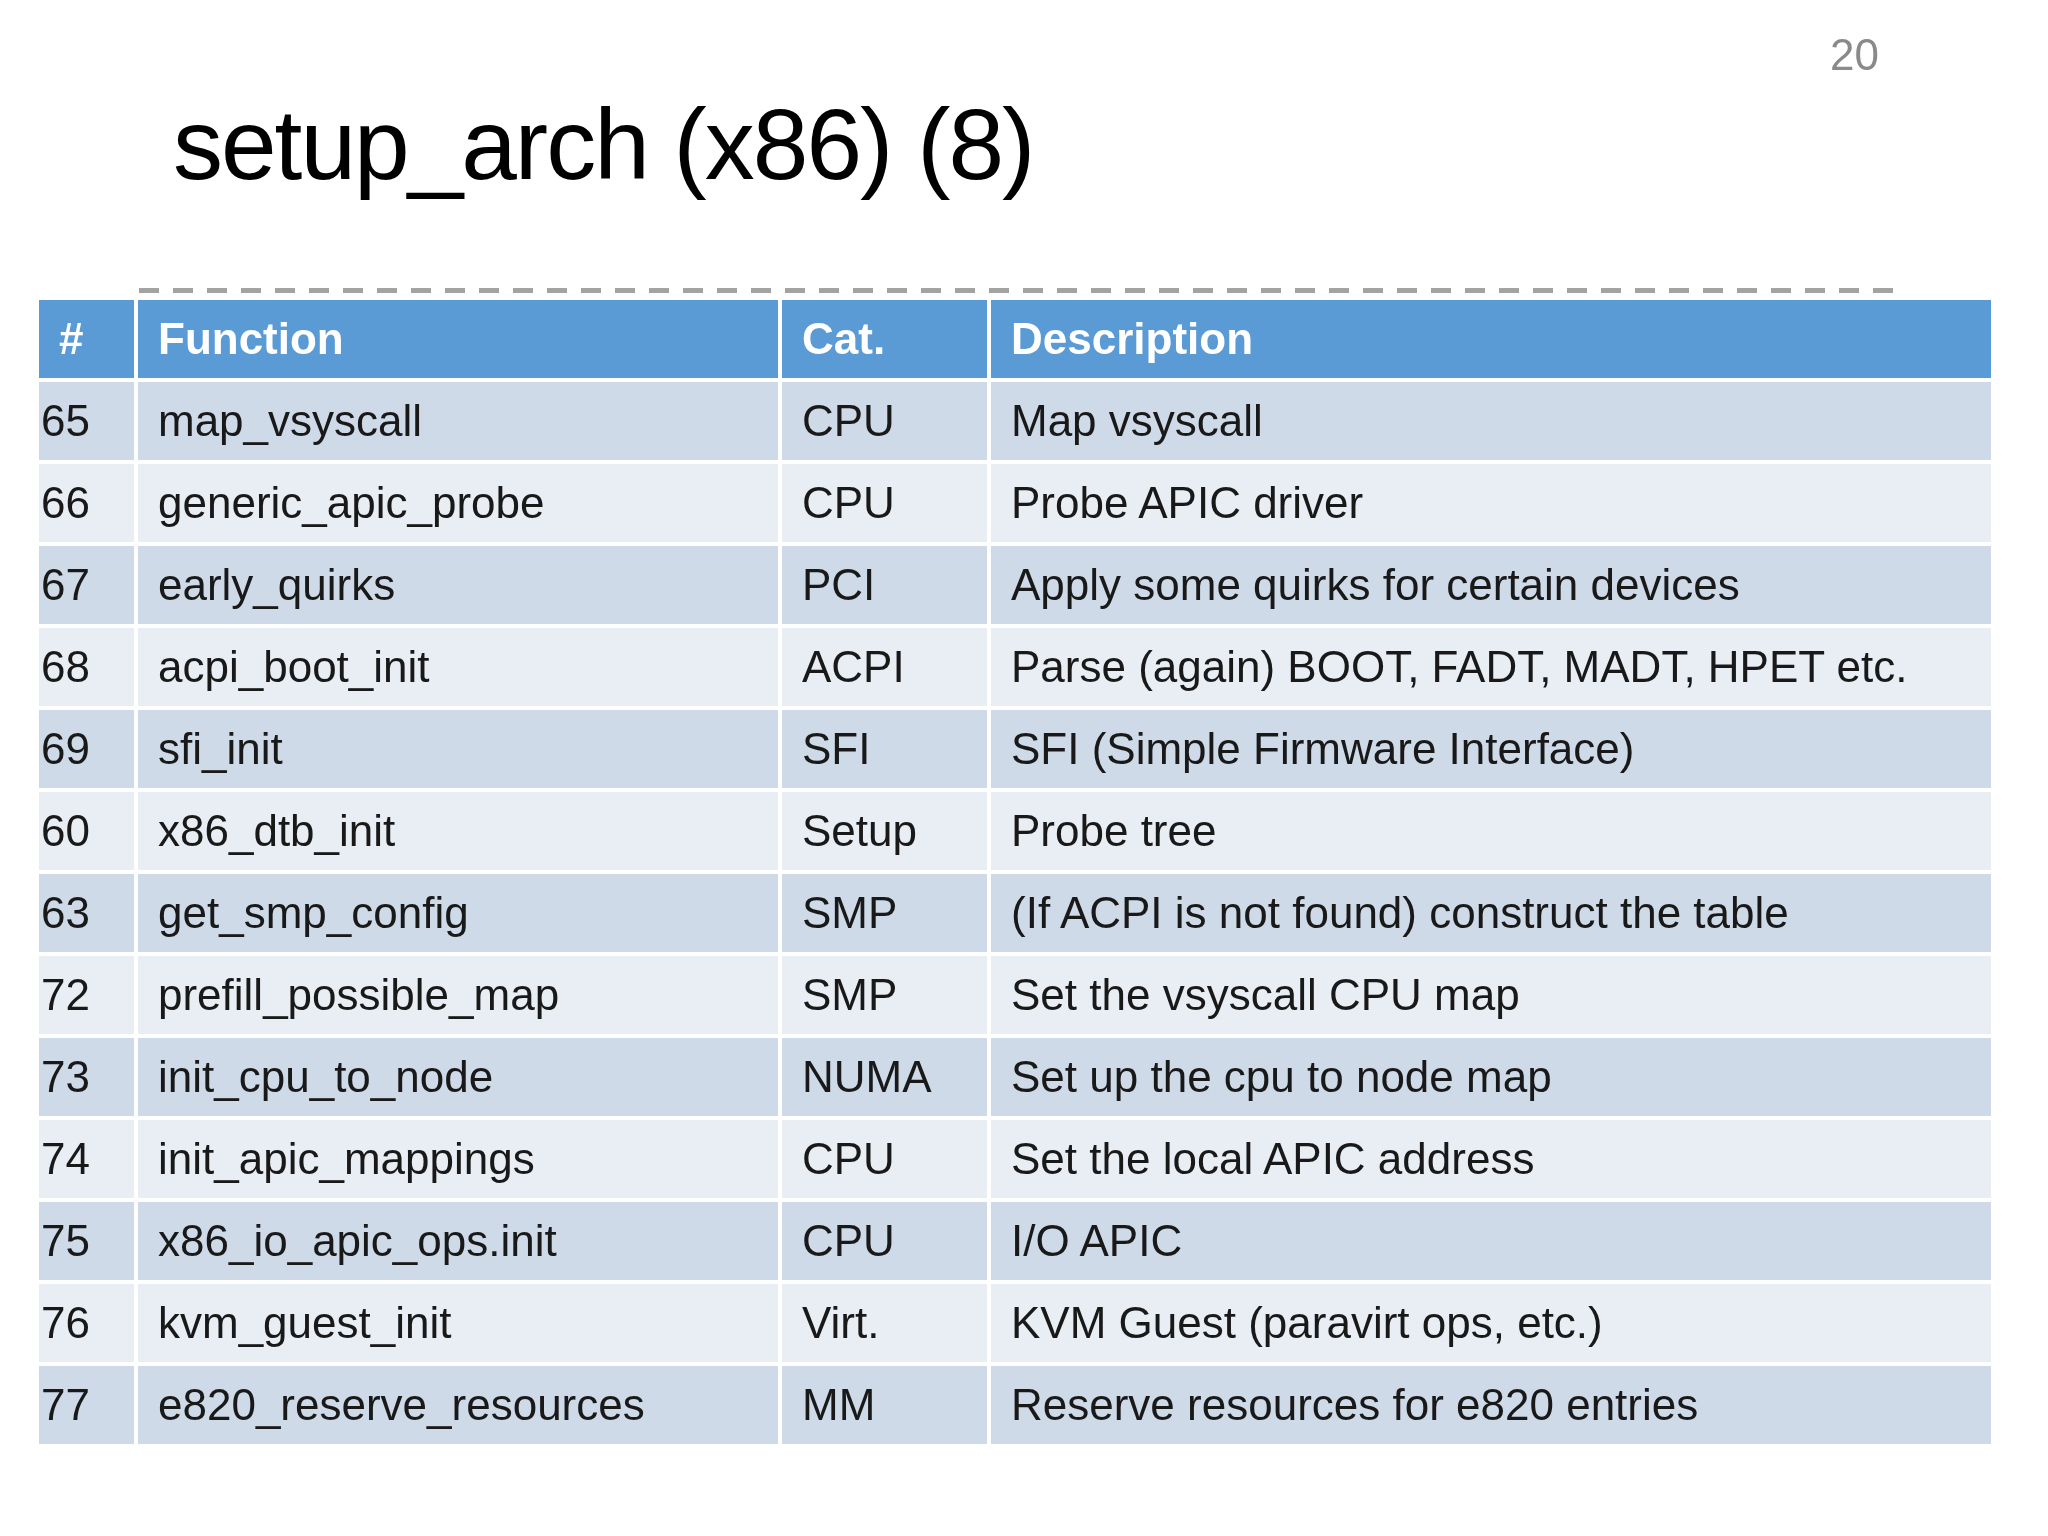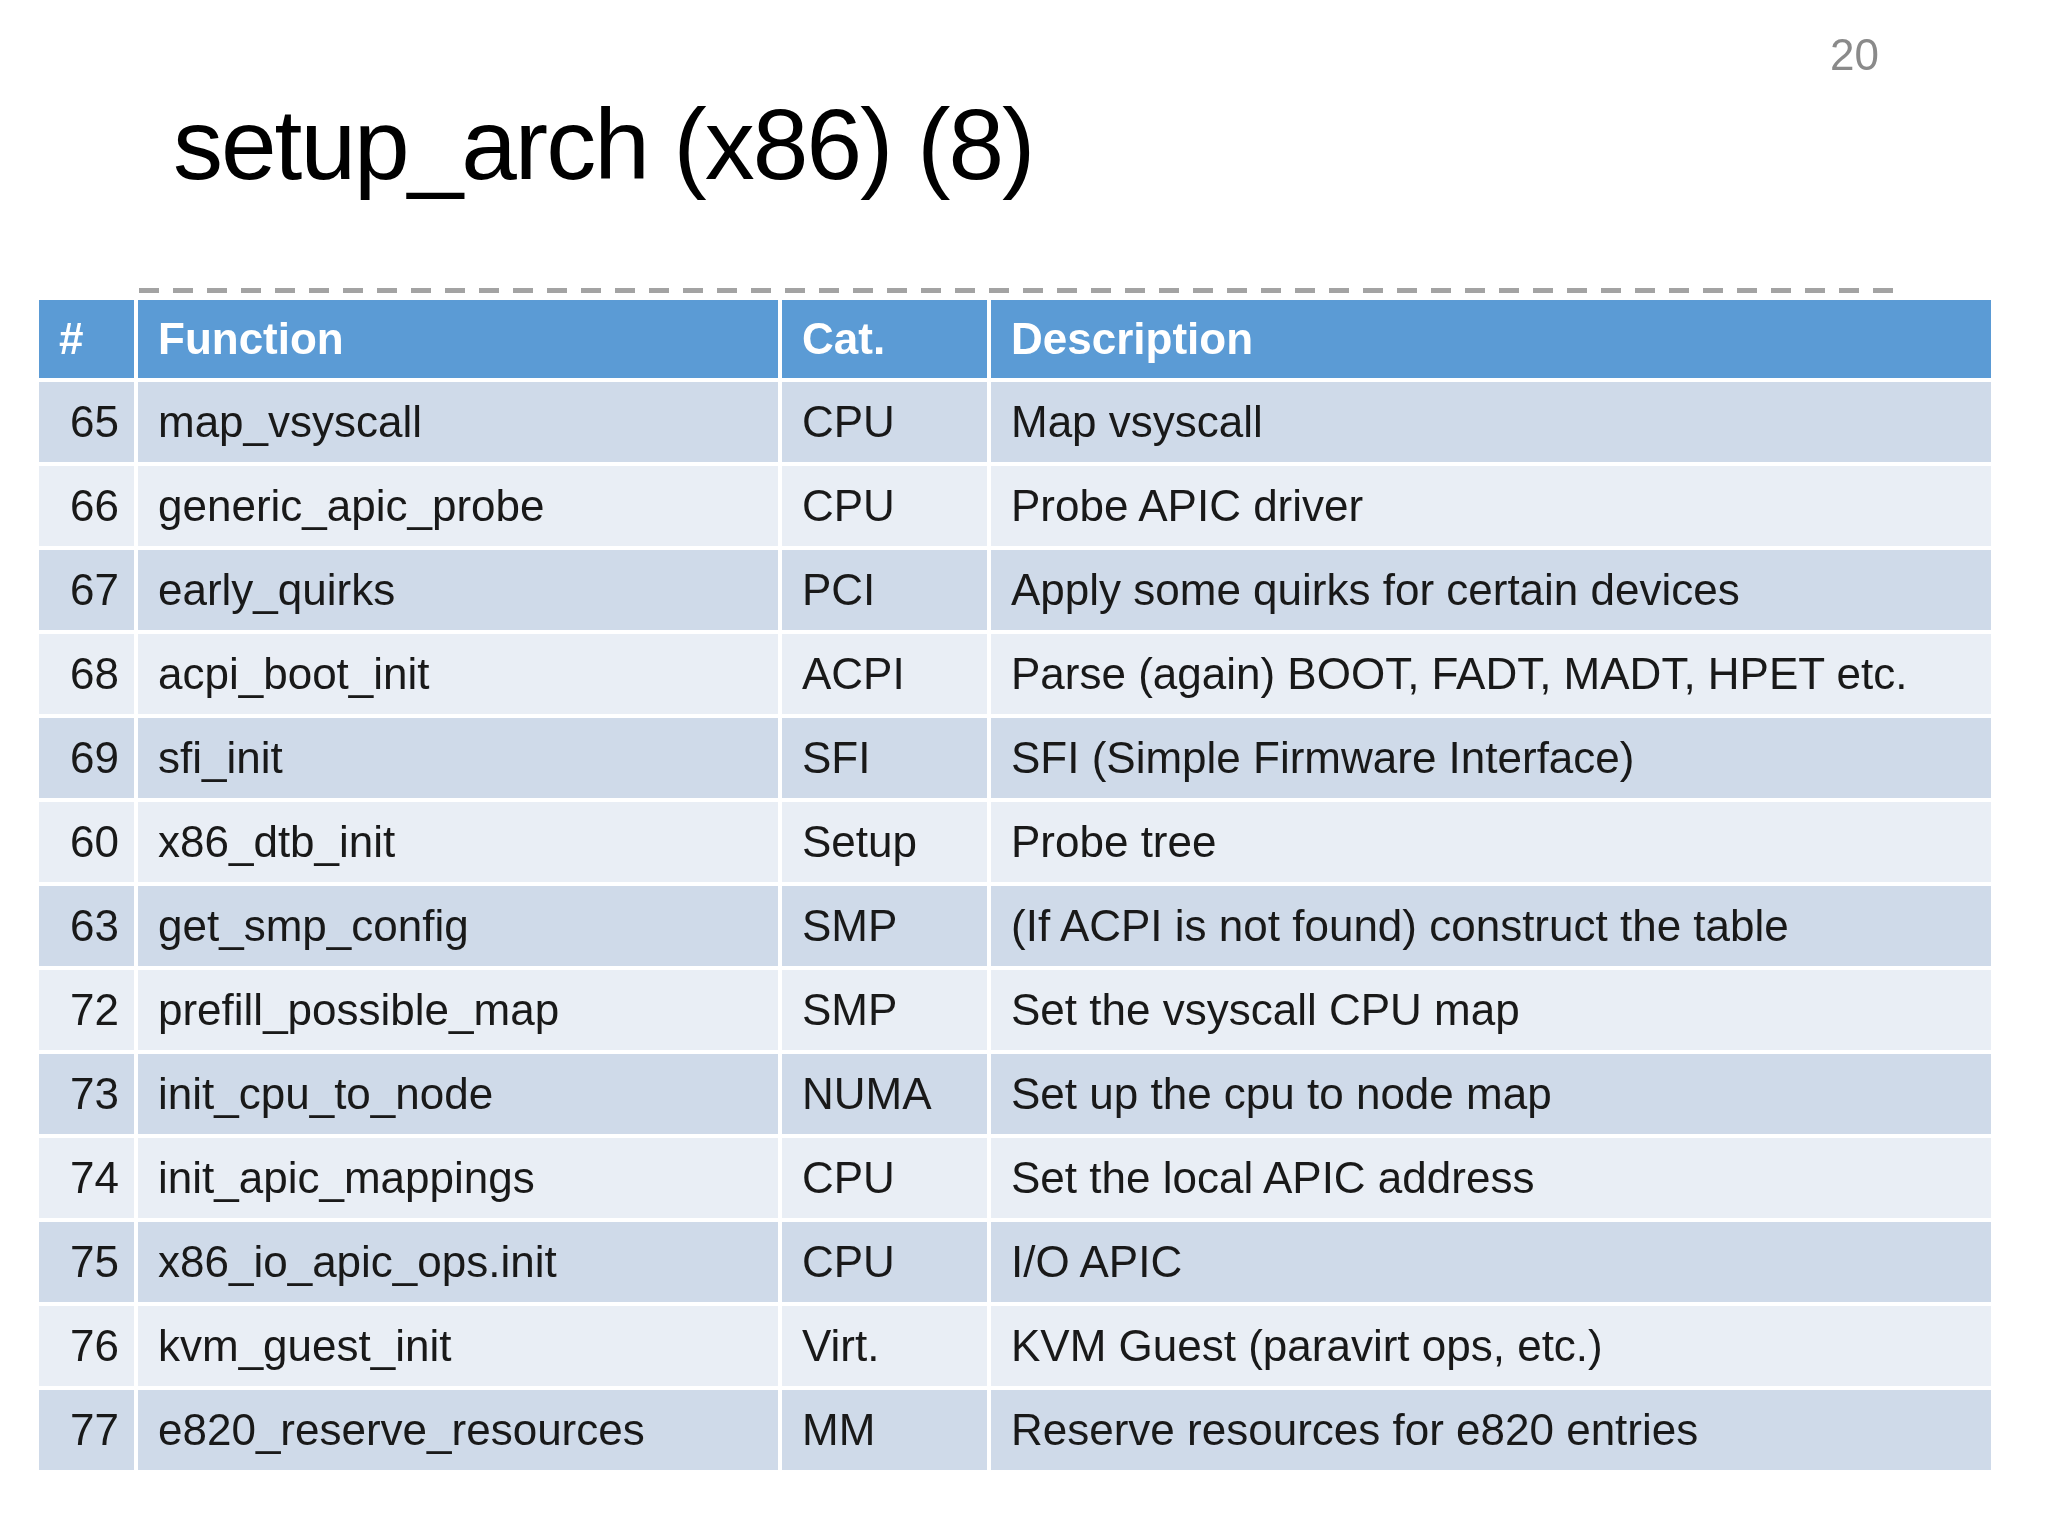--- a/index.html
+++ b/index.html
@@ -69,22 +69,22 @@
   }
   .func-table th {
     background: var(--header-bg);
     color: var(--header-text);
     font-weight: bold;
   }
   .func-table td {
     color: var(--body-text);
   }
   .func-table td.c-num {
-    padding: 15px;
-    text-align: right;
+    padding: 2px;
+    text-align: left;
   }
   .func-table tbody tr:nth-child(odd) td { background: var(--row-odd-bg); }
   .func-table tbody tr:nth-child(even) td { background: var(--row-even-bg); }
 </style>
 </head>
 <body>
 
 <div class="slide">
   <div class="page-number">20</div>
 

